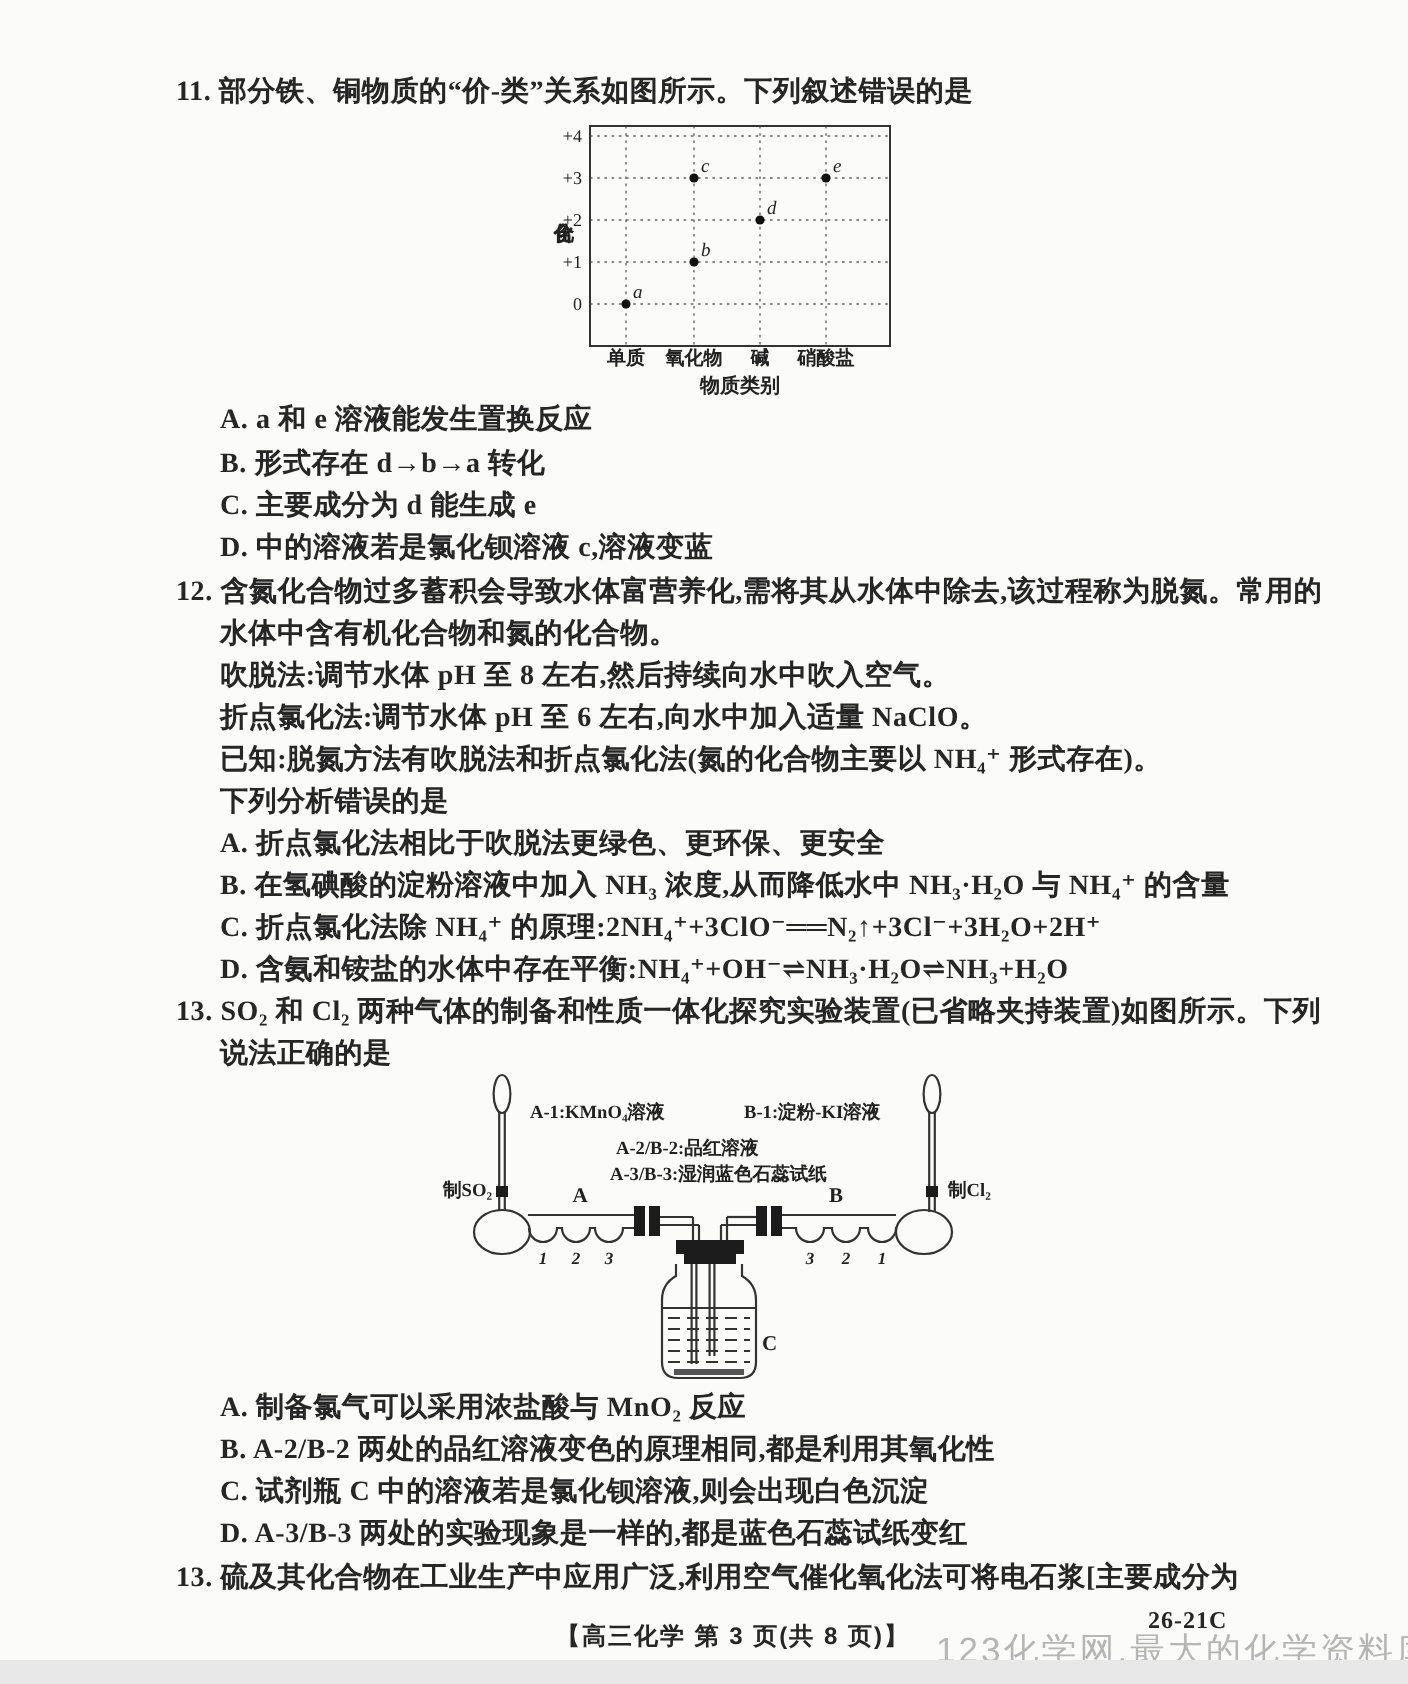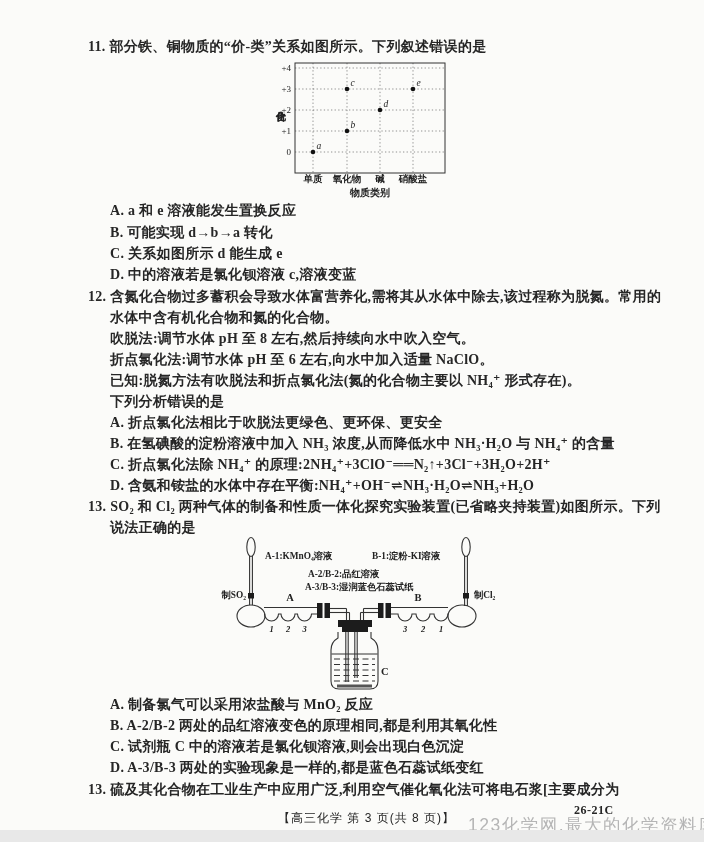--- a/index.html
+++ b/index.html
@@ -25,21 +25,21 @@
   .draw line,.draw path,.draw ellipse{stroke:#333;stroke-width:1.1;fill:none;}
   .draw .solid{fill:#1c1c1c;stroke:none;}
   .draw .base{fill:#555;stroke:none;}
   .draw .dash{stroke-dasharray:6 3.5;stroke-width:1;}
   .flab{font-size:9.3px;fill:#222;font-weight:600;}
   .big{font-size:10.5px;}
   .sm{font-size:8.5px;font-style:italic;}
   
   .page-info{
     position:absolute;font-family:"Liberation Sans","DejaVu Sans",sans-serif;
-    font-weight:400;font-size:12px;letter-spacing:1px;white-space:nowrap;z-index:3;
+    font-weight:700;font-size:12px;letter-spacing:1px;white-space:nowrap;z-index:3;
   }
   .paper-code{
     position:absolute;font-weight:700;font-size:12px;letter-spacing:.5px;
     white-space:nowrap;z-index:3;
   }
   .watermark{
     position:absolute;font-family:"Liberation Sans","DejaVu Sans",sans-serif;
     font-size:17.5px;color:#b5b5b5;letter-spacing:1.5px;white-space:nowrap;z-index:2;
   }
 </style>
@@ -77,22 +77,22 @@
         <circle cx="81" cy="75" r="2.3" class="pt"></circle>
         <text x="84.5" y="72" class="ptlab">b</text>
         <circle cx="81" cy="33" r="2.3" class="pt"></circle>
         <text x="84.5" y="30" class="ptlab">c</text>
         <circle cx="114" cy="54" r="2.3" class="pt"></circle>
         <text x="117.5" y="51" class="ptlab">d</text>
         <circle cx="147" cy="33" r="2.3" class="pt"></circle>
         <text x="150.5" y="30" class="ptlab">e</text>
       </svg>
     <div class="ln" style="left:110px;top:204px">A. a 和 e 溶液能发生置换反应</div>
-    <div class="ln" style="left:110px;top:226px">B. 可能实现 d→b→a 转化</div>
-    <div class="ln" style="left:110px;top:247px">C. 关系如图所示 d 能生成 e</div>
+    <div class="ln" style="left:110px;top:226px">B. 形式存在 d→b→a 转化</div>
+    <div class="ln" style="left:110px;top:247px">C. 主要成分为 d 能生成 e</div>
     <div class="ln" style="left:110px;top:268px">D. 中的溶液若是氯化钡溶液 c,溶液变蓝</div>
   </div>
 
   <div>
     <div class="ln" style="left:88px;top:290px">12. 含氮化合物过多蓄积会导致水体富营养化,需将其从水体中除去,该过程称为脱氮。常用的</div>
     <div class="ln" style="left:110px;top:311px">水体中含有机化合物和氮的化合物。</div>
     <div class="ln" style="left:110px;top:332px">吹脱法:调节水体 pH 至 8 左右,然后持续向水中吹入空气。</div>
     <div class="ln" style="left:110px;top:353px">折点氯化法:调节水体 pH 至 6 左右,向水中加入适量 NaClO。</div>
     <div class="ln" style="left:110px;top:374px">已知:脱氮方法有吹脱法和折点氯化法(氮的化合物主要以 NH₄⁺ 形式存在)。</div>
     <div class="ln" style="left:110px;top:395px">下列分析错误的是</div>

